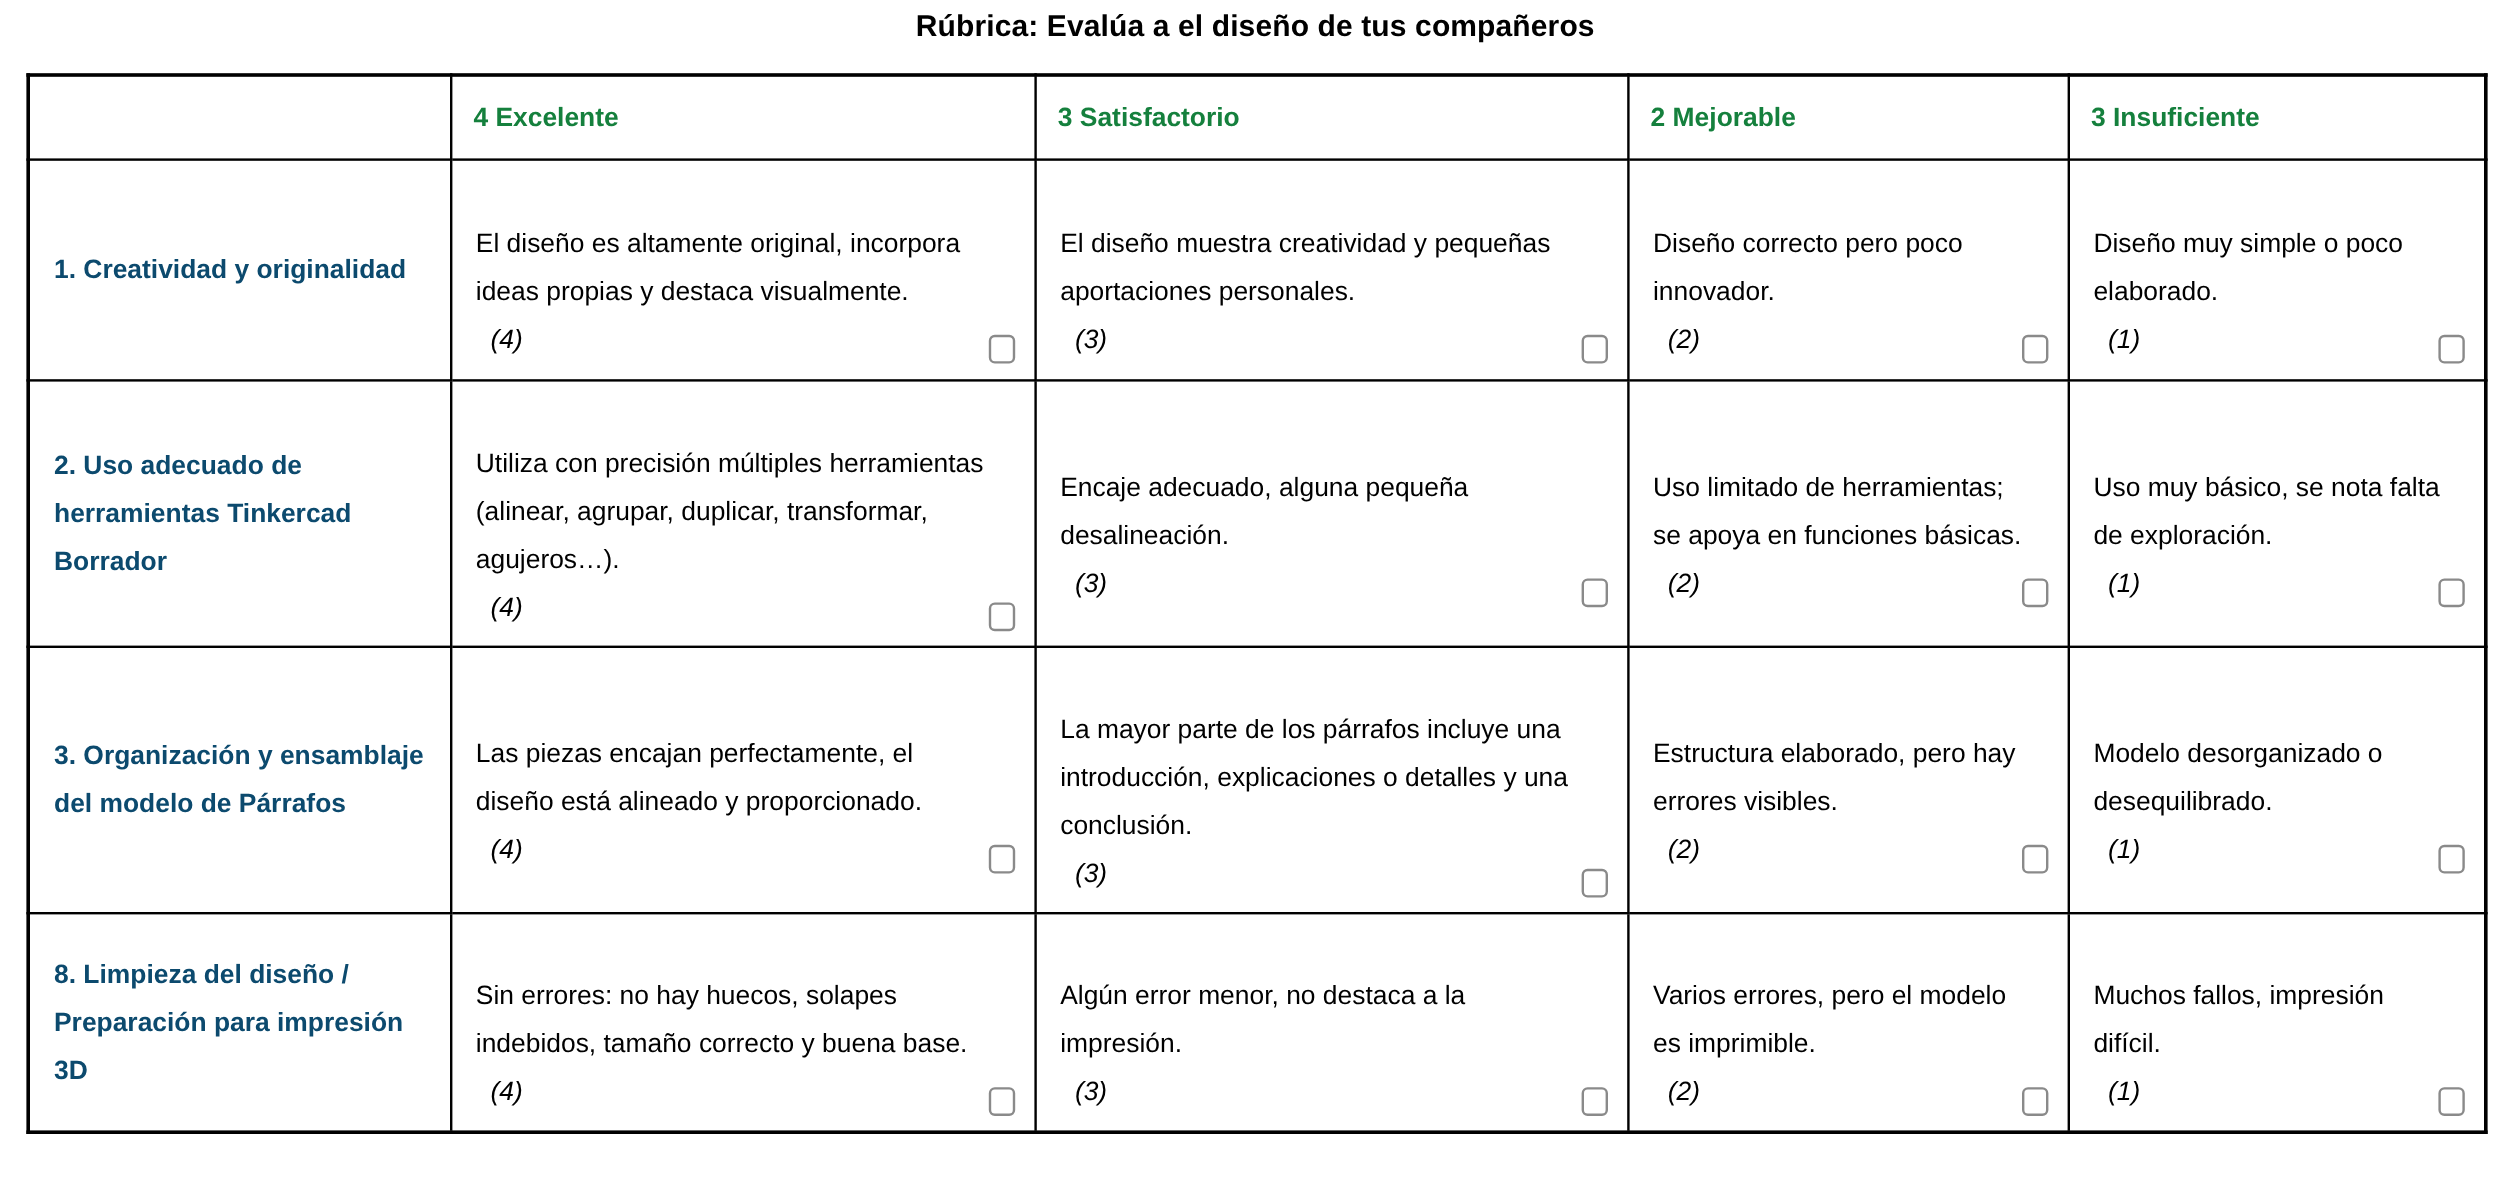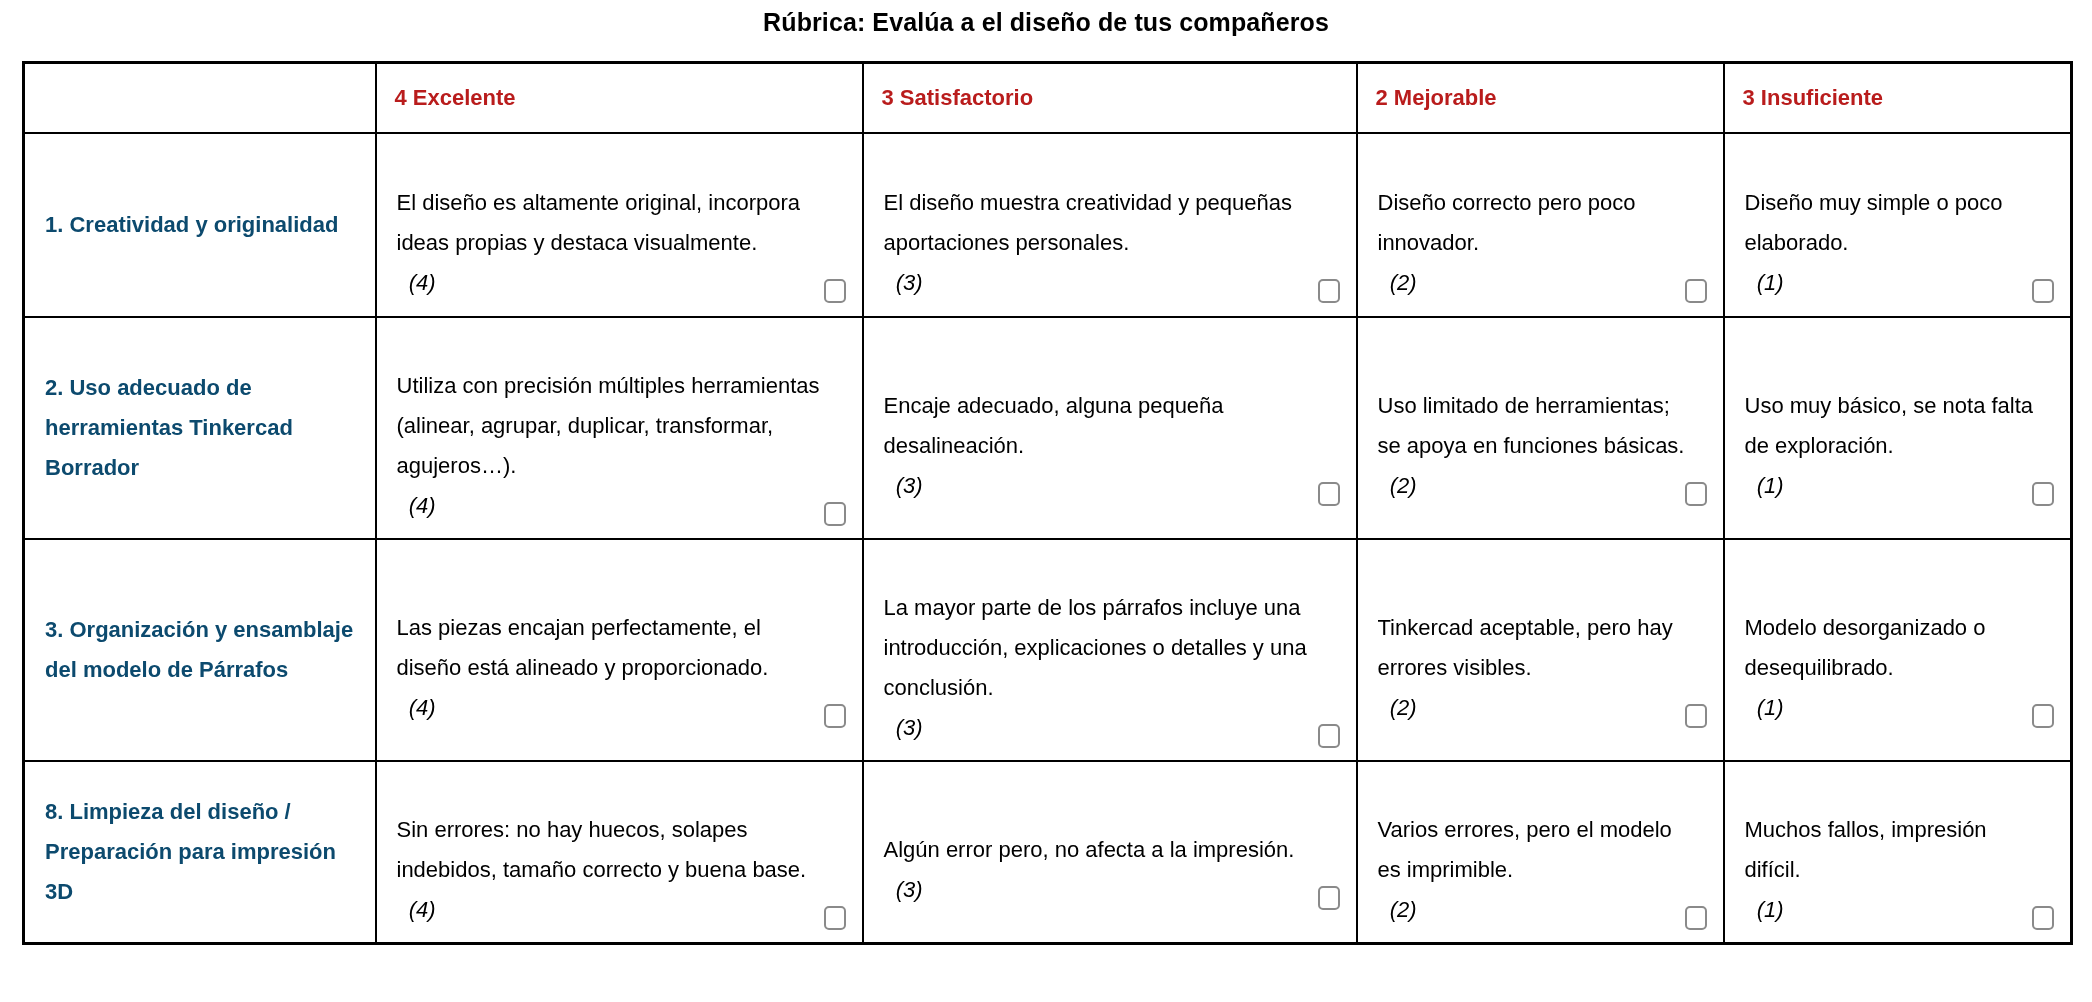--- a/index.html
+++ b/index.html
@@ -64,21 +64,21 @@
 
   
   tr.head-row td {
     height: 68px;
   }
   .head-cell {
     padding: 0 18px;
     font-size: 22px;
     font-weight: bold;
     line-height: 1.2;
-    color: #b91c1c;
+    color: #15803d;
   }
   .head-cell.empty { padding: 0; }
 
   
   tr.body-row td { height: 182px; }
   tr.body-row.r4 td { height: 176px; }
 
   .criterion-cell {
     padding: 12px 18px 12px 20px;
     font-size: 22px;
@@ -236,21 +236,21 @@
           </td>
           <td>
             <div class="level-cell">
               <span class="level-text">La mayor parte de los párrafos incluye una introducción, explicaciones o detalles y una conclusión.</span>
               <span class="score">(3)</span>
               <span class="checkbox"></span>
             </div>
           </td>
           <td>
             <div class="level-cell">
-              <span class="level-text">Tinkercad aceptable, pero hay errores visibles.</span>
+              <span class="level-text">Estructura elaborado, pero hay errores visibles.</span>
               <span class="score">(2)</span>
               <span class="checkbox"></span>
             </div>
           </td>
           <td>
             <div class="level-cell">
               <span class="level-text">Modelo desorganizado o desequilibrado.</span>
               <span class="score">(1)</span>
               <span class="checkbox"></span>
             </div>
@@ -263,21 +263,21 @@
           </td>
           <td>
             <div class="level-cell">
               <span class="level-text">Sin errores: no hay huecos, solapes indebidos, tamaño correcto y buena base.</span>
               <span class="score">(4)</span>
               <span class="checkbox"></span>
             </div>
           </td>
           <td>
             <div class="level-cell">
-              <span class="level-text">Algún error pero, no afecta a la impresión.</span>
+              <span class="level-text">Algún error menor, no destaca a la impresión.</span>
               <span class="score">(3)</span>
               <span class="checkbox"></span>
             </div>
           </td>
           <td>
             <div class="level-cell">
               <span class="level-text">Varios errores, pero el modelo es imprimible.</span>
               <span class="score">(2)</span>
               <span class="checkbox"></span>
             </div>

